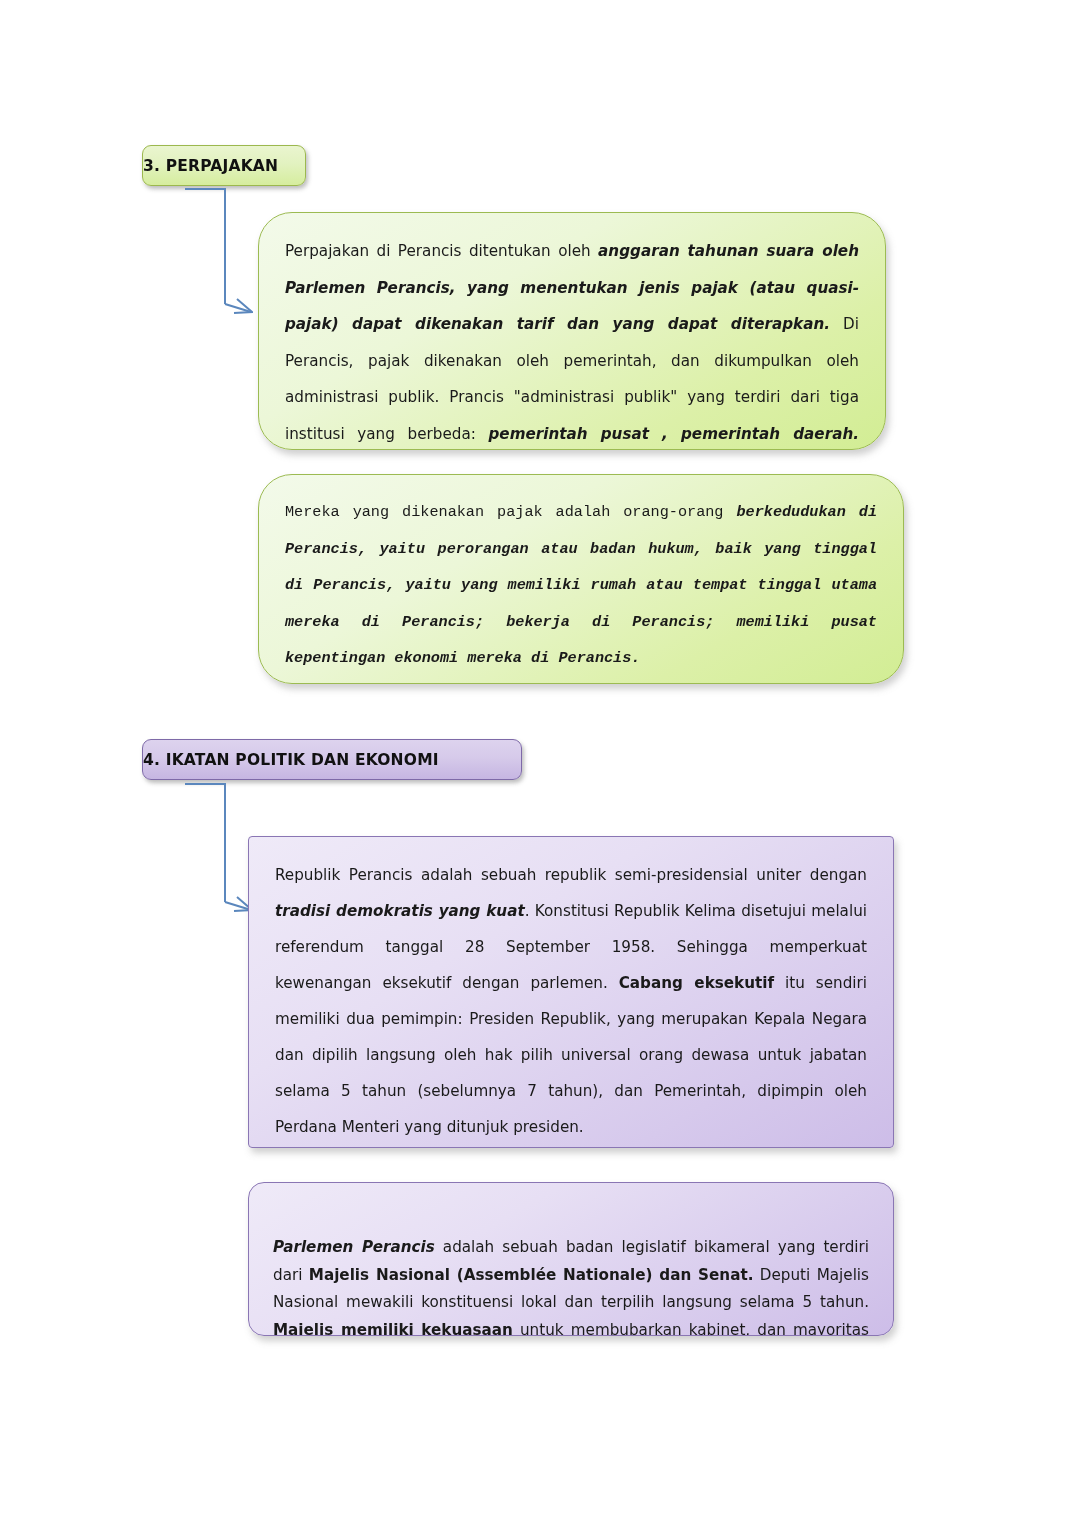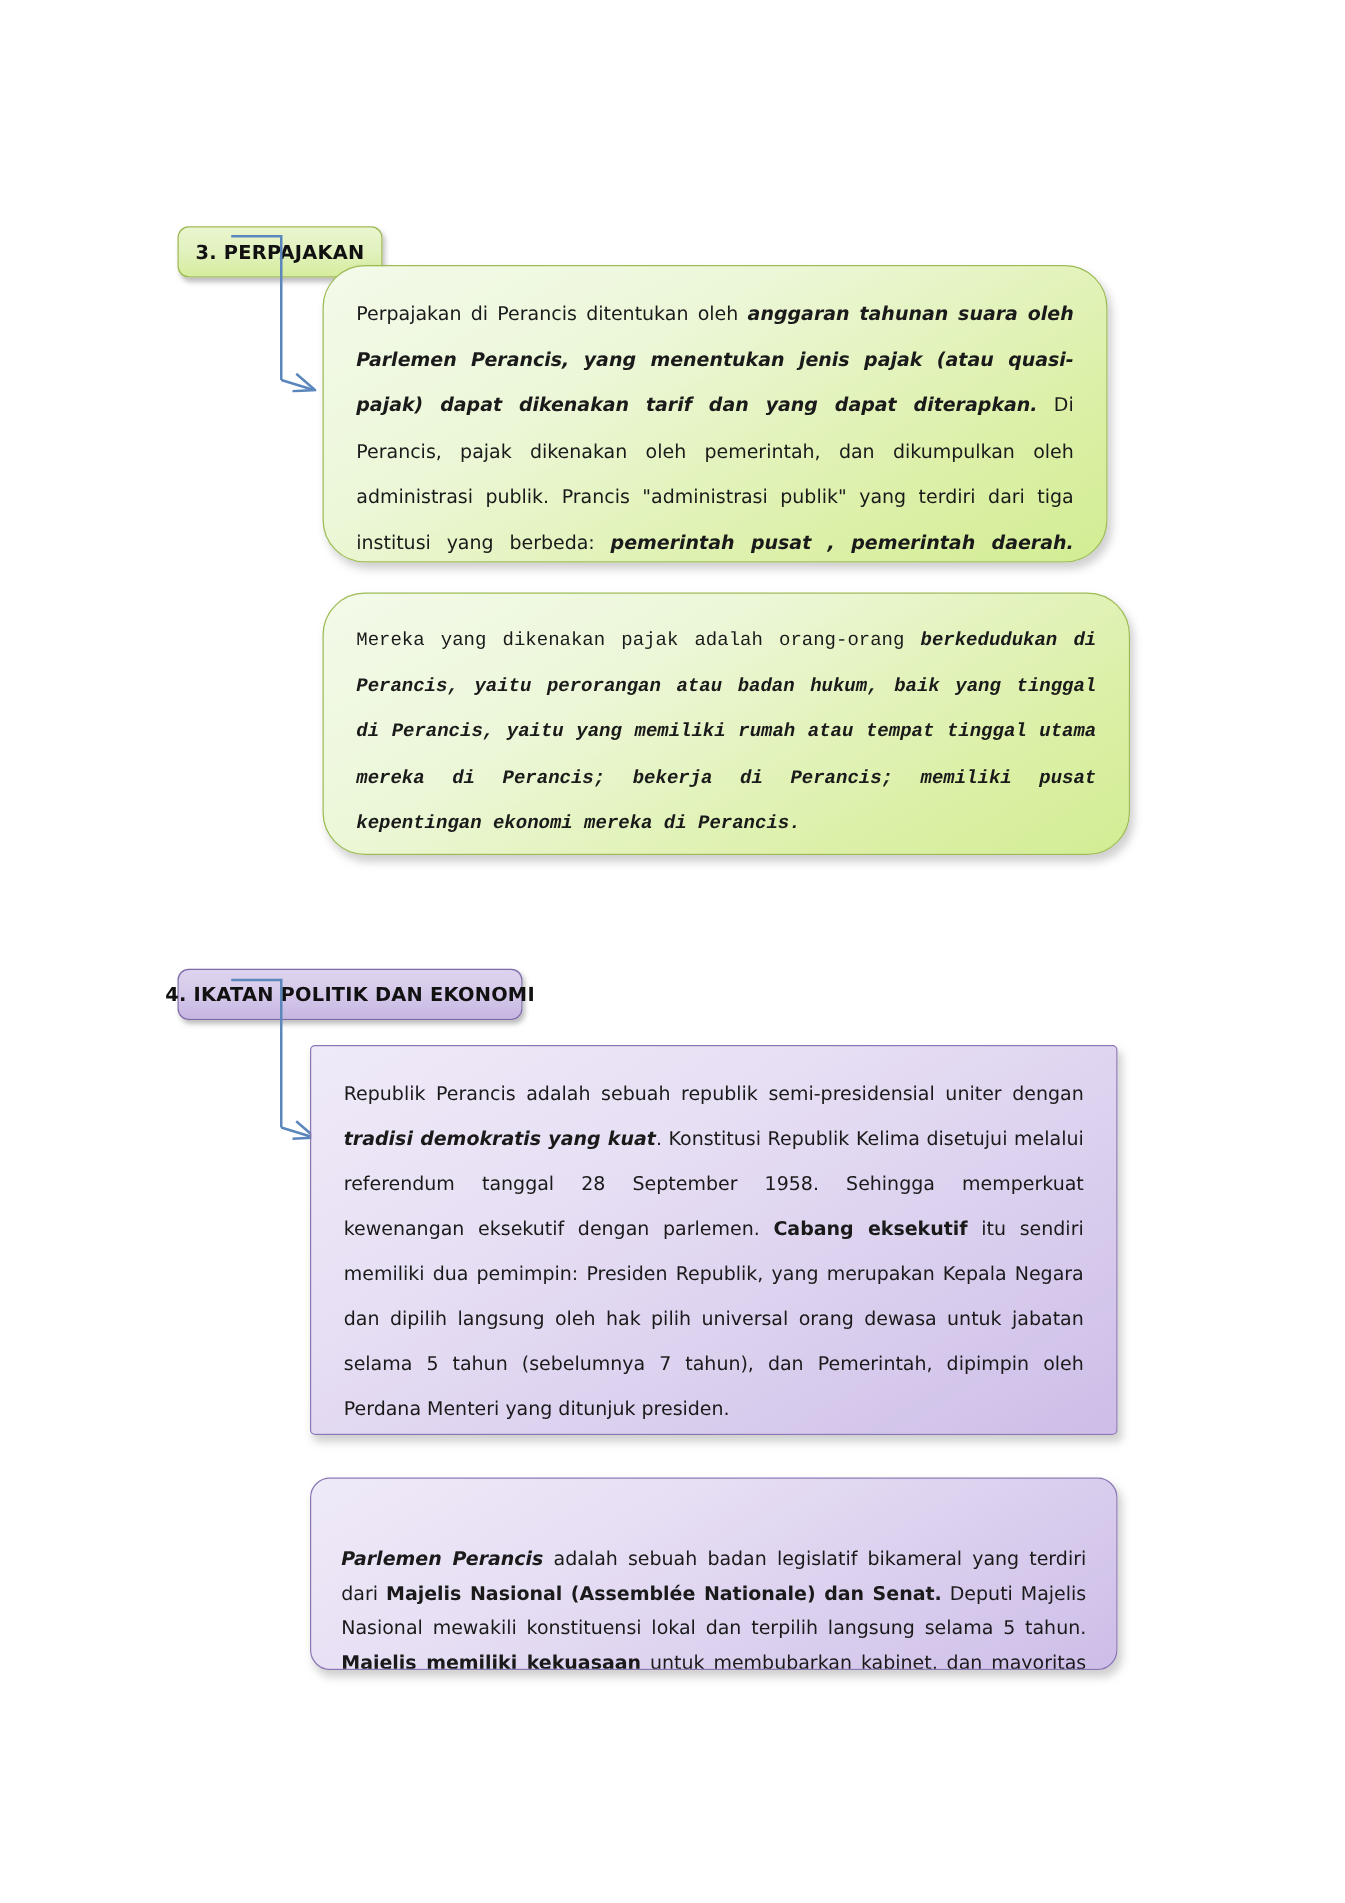--- a/index.html
+++ b/index.html
@@ -20,50 +20,49 @@
     position: absolute;
     inset: 0;
     background: #ffffff;
   }
 
   
   .heading-pill {
     position: absolute;
     display: flex;
     align-items: center;
-    justify-content: center;
+    justify-content: flex-start;
     box-sizing: border-box;
     border-radius: 9px;
     font-weight: bold;
     letter-spacing: 0.2px;
     color: #111111;
     white-space: nowrap;
     box-shadow: 2px 3px 4px rgba(90, 90, 90, 0.40);
-    margin-top: 36px;
   }
   .heading-pill.green {
     background: linear-gradient(to bottom, #eaf5cf 0%, #e2f2c0 45%, #d6ed9e 100%);
     border: 1.5px solid #9cb84e;
   }
   .heading-pill.purple {
     background: linear-gradient(to bottom, #ddd3ee 0%, #d6caea 45%, #c6b6e2 100%);
     border: 1.5px solid #7e6aa8;
   }
 
   #heading-perpajakan {
     left: 142px;
     top: 145px;
     width: 164px;
     height: 41px;
     font-size: 15.5px;
   }
   #heading-ikatan {
     left: 142px;
     top: 739px;
-    width: 276px;
+    width: 380px;
     height: 41px;
     font-size: 15.5px;
   }
 
   
   .connector {
     position: absolute;
     pointer-events: none;
   }
   .connector svg { display: block; }

